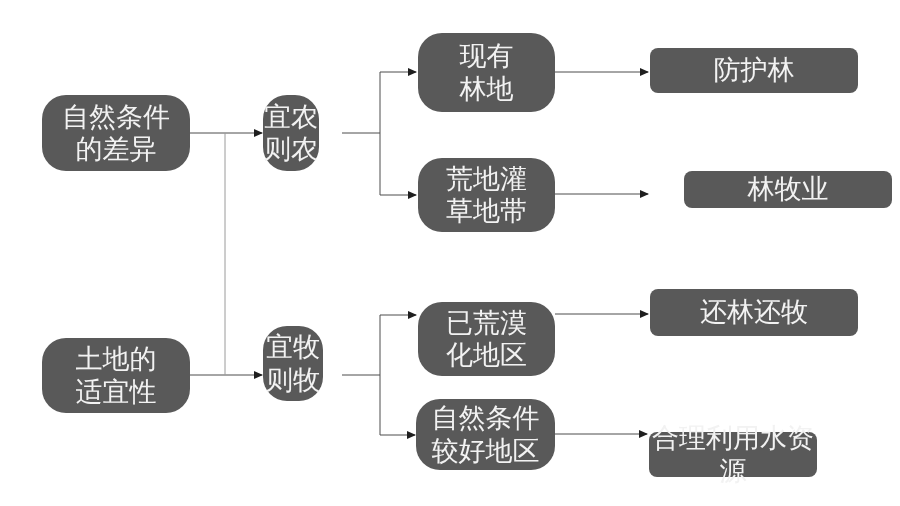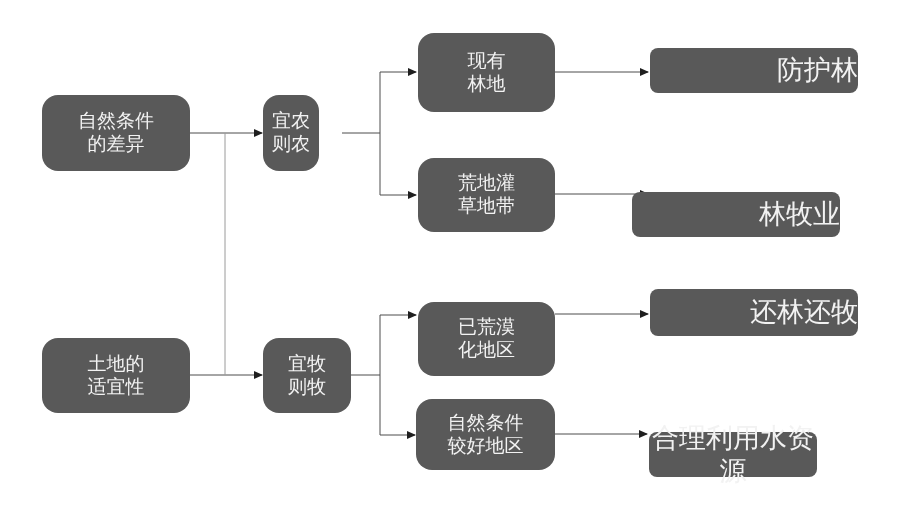--- a/index.html
+++ b/index.html
@@ -19,32 +19,31 @@
     left: 0; top: 0;
   }
   .node {
     position: absolute;
     background: #595959;
     color: #f2f2f2;
     display: flex;
     align-items: center;
     justify-content: center;
     text-align: center;
-    border-radius: 16px;
-    font-size: 19px;
+    border-radius: 24px;
+    font-size: 27px;
     line-height: 1.2;
     box-sizing: border-box;
   }
   .node .node-label {
     white-space: pre-line;
   }
   .node.end {
     border-radius: 8px;
     font-size: 27px;
-    justify-content: flex-end;
   }
 </style>
 </head>
 <body>
 
 <div class="canvas">
 
   <svg class="edges-layer" width="900" height="506" viewBox="0 0 900 506">
     <defs>
       <marker id="arrow" markerWidth="9" markerHeight="8" refX="8" refY="4" orient="auto" markerUnits="userSpaceOnUse">
@@ -78,21 +77,21 @@
   </div>
   <div class="node" style="left:42px; top:338px; width:148px; height:75px;">
     <span class="node-label">土地的
 适宜性</span>
   </div>
 
   <div class="node" style="left:263px; top:95px; width:56px; height:76px;">
     <span class="node-label">宜农
 则农</span>
   </div>
-  <div class="node" style="left:263px; top:338px; width:88px; height:75px;">
+  <div class="node" style="left:263px; top:326px; width:60px; height:75px;">
     <span class="node-label">宜牧
 则牧</span>
   </div>
 
   <div class="node" style="left:418px; top:33px; width:137px; height:79px;">
     <span class="node-label">现有
 林地</span>
   </div>
   <div class="node" style="left:418px; top:158px; width:137px; height:74px;text-align:right;">
     <span class="node-label">荒地灌
@@ -103,21 +102,21 @@
 化地区</span>
   </div>
   <div class="node" style="left:416px; top:399px; width:139px; height:71px;">
     <span class="node-label">自然条件
 较好地区</span>
   </div>
 
   <div class="node end" style="left:650px; top:48px; width:208px; height:45px;">
     <span class="node-label">防护林</span>
   </div>
-  <div class="node end" style="left:632px; top:171px; width:208px; height:45px;margin-top:21px;">
+  <div class="node end" style="left:684px; top:171px; width:208px; height:37px;">
     <span class="node-label">林牧业</span>
   </div>
   <div class="node end" style="left:650px; top:289px; width:208px; height:47px;">
     <span class="node-label">还林还牧</span>
   </div>
   <div class="node end" style="left:649px; top:432px; width:168px; height:45px;">
     <span class="node-label">合理利用水资源</span>
   </div>
 
 </div>

